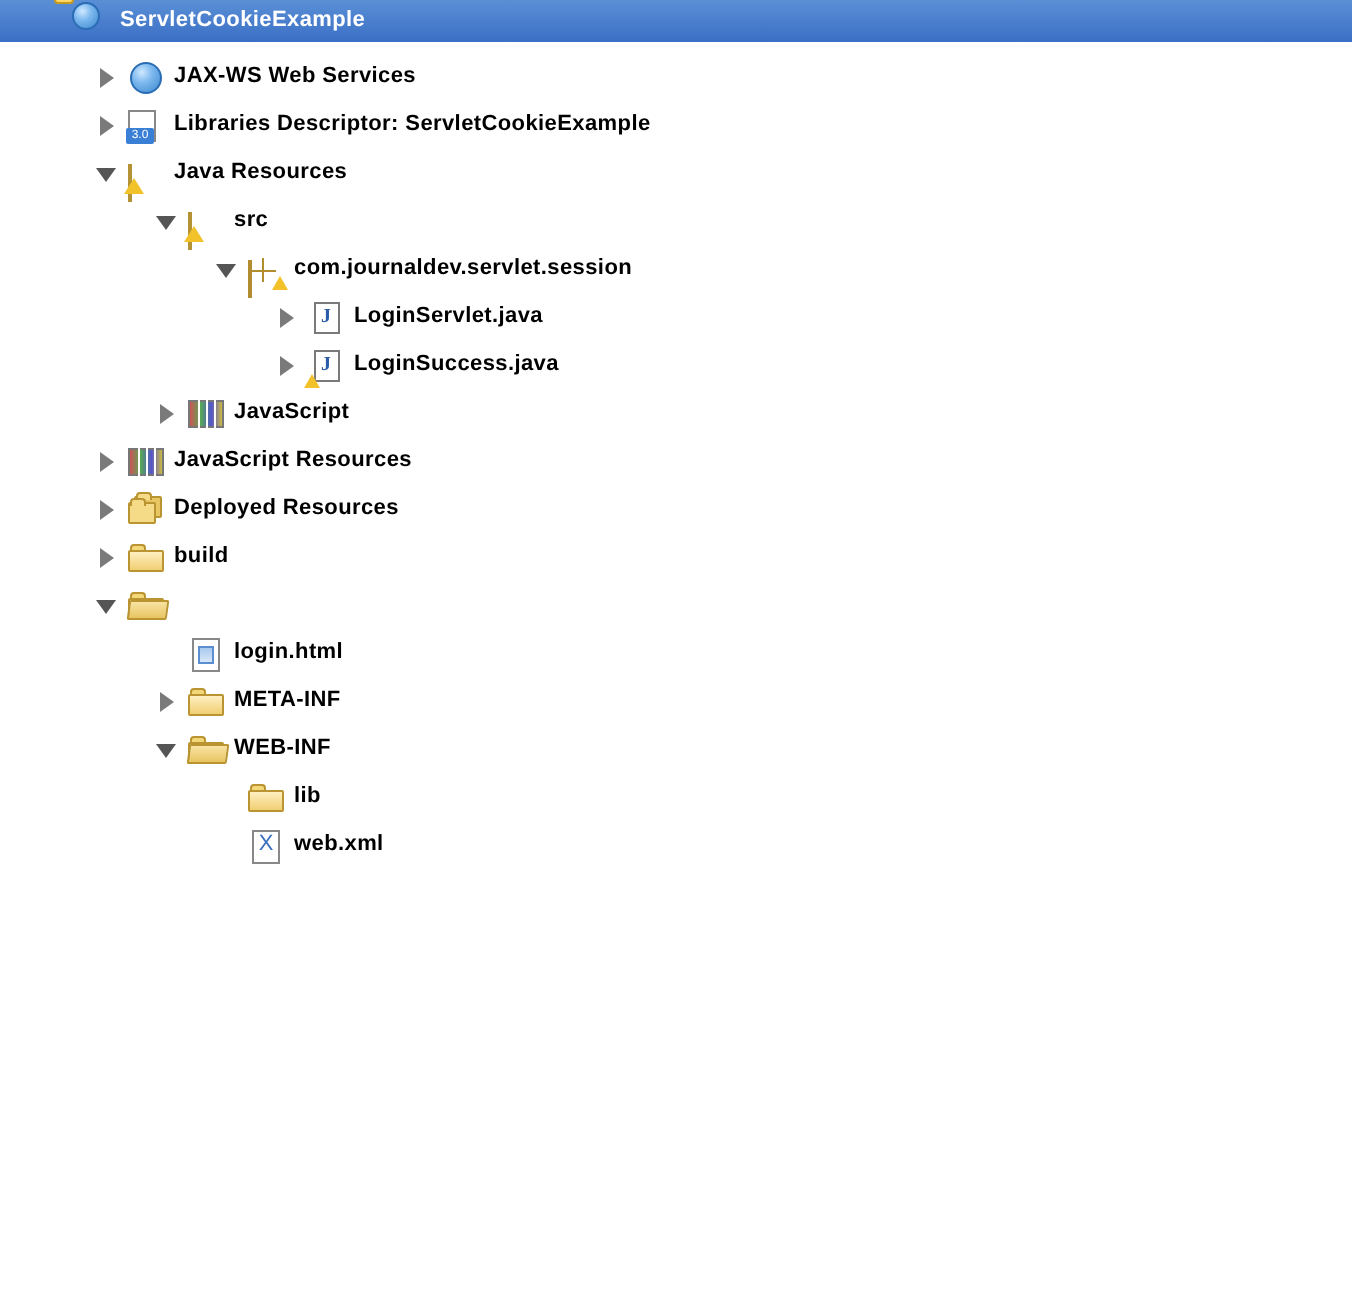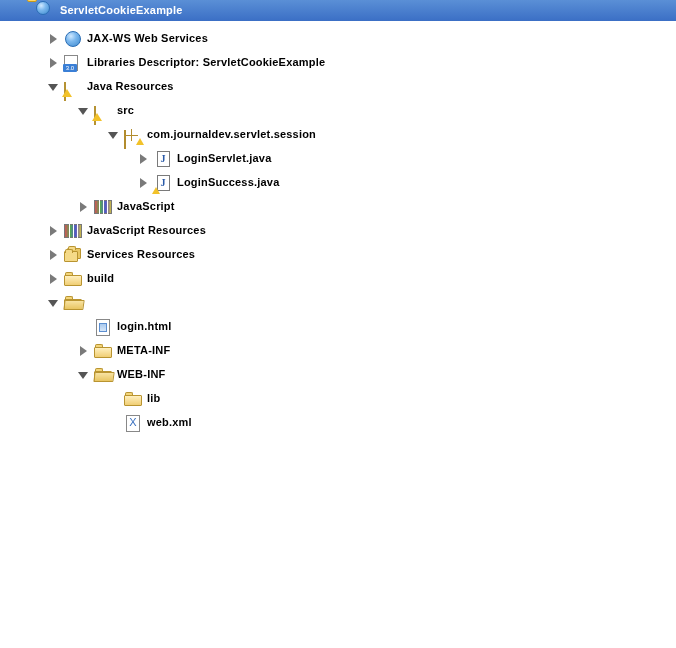--- a/index.html
+++ b/index.html
@@ -374,21 +374,21 @@
       <svg viewBox="0 0 10 10">
           <polygon class="tri-right" points="2,0 9,5 2,10"></polygon>
         </svg>
     </span>
     <span class="node-icon">
       <span class="icon-deployed">
           <span class="f f1"></span>
           <span class="f f2"></span>
         </span>
     </span>
-    <span class="node-label">Services Resources</span>
+    <span class="node-label">Deployed Resources</span>
   </div>
 
   <div class="tree-node">
     <span class="indent" style="width:45px"></span>
     <span class="arrow">
       <svg viewBox="0 0 10 10">
           <polygon class="tri-right" points="2,0 9,5 2,10"></polygon>
         </svg>
     </span>
     <span class="node-icon">

